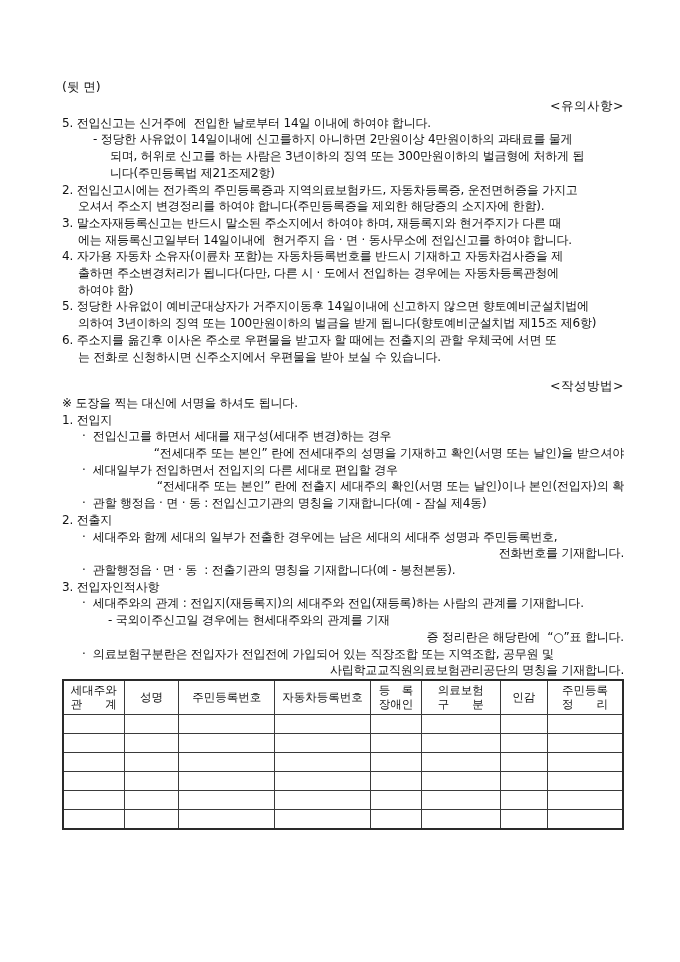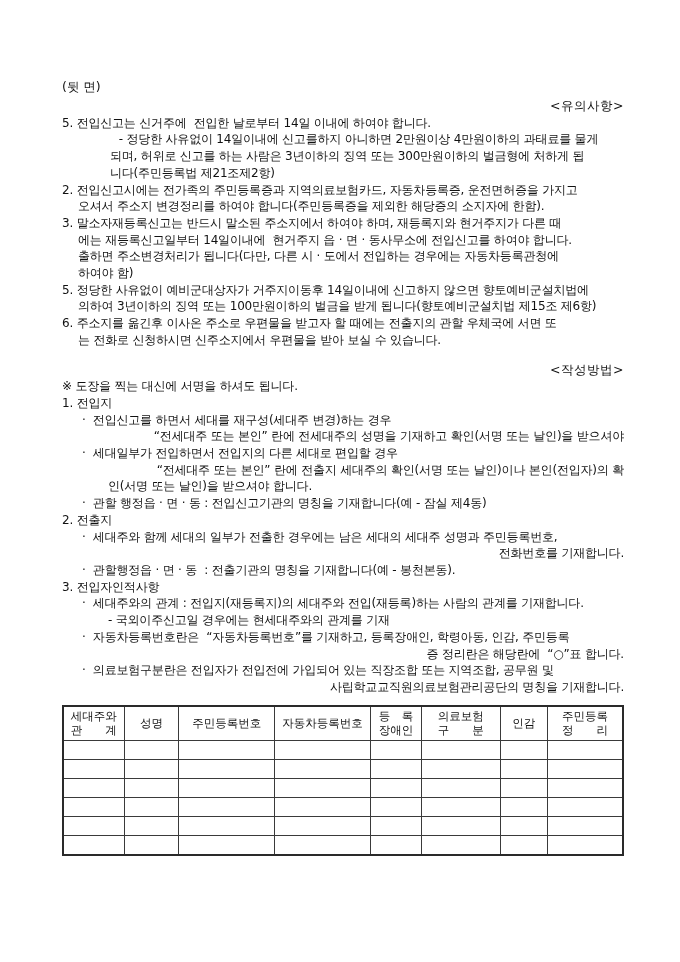--- a/index.html
+++ b/index.html
@@ -9,27 +9,27 @@
     color: #111; -webkit-font-smoothing: antialiased;
   }
   .page { position: relative; padding: 78px 56px 0 62px; }
   .back-label { font-size: 12.5px; line-height: 17px; margin-bottom: 3px; }
   .section-title { font-size: 12.5px; line-height: 16.7px; letter-spacing: 0.5px; text-align: right; }
   .guide-title { margin-top: 13px; }
   .lines { }
   .ln { font-size: 12px; line-height: 16.7px; white-space: pre-wrap; letter-spacing: -0.2px; }
   .ind0 { padding-left: 0; }
   .ind1 { padding-left: 16px; }
-  .ind2 { padding-left: 31px; text-align: center; }
+  .ind2 { padding-left: 31px; }
   .ind3 { padding-left: 48px; }
   .ind4 { padding-left: 20px; }
   .ind5 { padding-left: 33px; text-align: right; }
   .ind6 { padding-left: 46px; }
   table.person-table {
-    width: 100%; margin-top: 9px;
+    width: 100%; 
     border-collapse: collapse; table-layout: fixed;
     border: 2px solid #2a2a2a;
   }
   table.person-table th, table.person-table td {
     border: 1px solid #3a3a3a; padding: 0;
   }
   table.person-table th {
     font-weight: normal; font-size: 11.5px; line-height: 14px;
     height: 33px; text-align: center; vertical-align: middle;
   }
@@ -49,46 +49,45 @@
   <div class="section-title">&lt;유의사항&gt;</div>
   <div class="lines" id="notice-lines">
       <div class="ln ind0">5. 전입신고는 신거주에  전입한 날로부터 14일 이내에 하여야 합니다.</div>
       <div class="ln ind2">- 정당한 사유없이 14일이내에 신고를하지 아니하면 2만원이상 4만원이하의 과태료를 물게</div>
       <div class="ln ind3">되며, 허위로 신고를 하는 사람은 3년이하의 징역 또는 300만원이하의 벌금형에 처하게 됩</div>
       <div class="ln ind3">니다(주민등록법 제21조제2항)</div>
       <div class="ln ind0">2. 전입신고시에는 전가족의 주민등록증과 지역의료보험카드, 자동차등록증, 운전면허증을 가지고</div>
       <div class="ln ind1">오셔서 주소지 변경정리를 하여야 합니다(주민등록증을 제외한 해당증의 소지자에 한함).</div>
       <div class="ln ind0">3. 말소자재등록신고는 반드시 말소된 주소지에서 하여야 하며, 재등록지와 현거주지가 다른 때</div>
       <div class="ln ind1">에는 재등록신고일부터 14일이내에  현거주지 읍 · 면 · 동사무소에 전입신고를 하여야 합니다.</div>
+      <div class="ln ind0">4. 자가용 자동차 소유자(이륜차 포함)는 자동차등록번호를 반드시 기재하고 자동차검사증을 제</div>
       <div class="ln ind1">출하면 주소변경처리가 됩니다(다만, 다른 시 · 도에서 전입하는 경우에는 자동차등록관청에</div>
       <div class="ln ind1">하여야 함)</div>
       <div class="ln ind0">5. 정당한 사유없이 예비군대상자가 거주지이동후 14일이내에 신고하지 않으면 향토예비군설치법에</div>
       <div class="ln ind1">의하여 3년이하의 징역 또는 100만원이하의 벌금을 받게 됩니다(향토예비군설치법 제15조 제6항)</div>
       <div class="ln ind0">6. 주소지를 옮긴후 이사온 주소로 우편물을 받고자 할 때에는 전출지의 관할 우체국에 서면 또</div>
       <div class="ln ind1">는 전화로 신청하시면 신주소지에서 우편물을 받아 보실 수 있습니다.</div>
     </div>
 
   <div class="section-title guide-title">&lt;작성방법&gt;</div>
   <div class="lines" id="guide-lines">
       <div class="ln ind0">※ 도장을 찍는 대신에 서명을 하셔도 됩니다.</div>
       <div class="ln ind0">1. 전입지</div>
       <div class="ln ind4">·  전입신고를 하면서 세대를 재구성(세대주 변경)하는 경우</div>
       <div class="ln ind5">“전세대주 또는 본인” 란에 전세대주의 성명을 기재하고 확인(서명 또는 날인)을 받으셔야</div>
       <div class="ln ind4">·  세대일부가 전입하면서 전입지의 다른 세대로 편입할 경우</div>
       <div class="ln ind5">“전세대주 또는 본인” 란에 전출지 세대주의 확인(서명 또는 날인)이나 본인(전입자)의 확</div>
-      <div class="ln ind6">인(서명 또는 날인)을 받으셔야 합니다.</div>
       <div class="ln ind4">·  관할 행정읍 · 면 · 동 : 전입신고기관의 명칭을 기재합니다(예 - 잠실 제4동)</div>
       <div class="ln ind0">2. 전출지</div>
       <div class="ln ind4">·  세대주와 함께 세대의 일부가 전출한 경우에는 남은 세대의 세대주 성명과 주민등록번호,</div>
       <div class="ln ind5">전화번호를 기재합니다.</div>
       <div class="ln ind4">·  관할행정읍 · 면 · 동  : 전출기관의 명칭을 기재합니다(예 - 봉천본동).</div>
       <div class="ln ind0">3. 전입자인적사항</div>
       <div class="ln ind4">·  세대주와의 관계 : 전입지(재등록지)의 세대주와 전입(재등록)하는 사람의 관계를 기재합니다.</div>
       <div class="ln ind6">- 국외이주신고일 경우에는 현세대주와의 관계를 기재</div>
-      <div class="ln ind4">·  자동차등록번호란은  “자동차등록번호”를 기재하고, 등록장애인, 학령아동, 인감, 주민등록</div>
       <div class="ln ind5">증 정리란은 해당란에  “○”표 합니다.</div>
       <div class="ln ind4">·  의료보험구분란은 전입자가 전입전에 가입되어 있는 직장조합 또는 지역조합, 공무원 및</div>
       <div class="ln ind5">사립학교교직원의료보험관리공단의 명칭을 기재합니다.</div>
     </div>
 
   <table class="person-table">
     <colgroup id="table-cols">
         <col class="c0">
         <col class="c1">
         <col class="c2">

